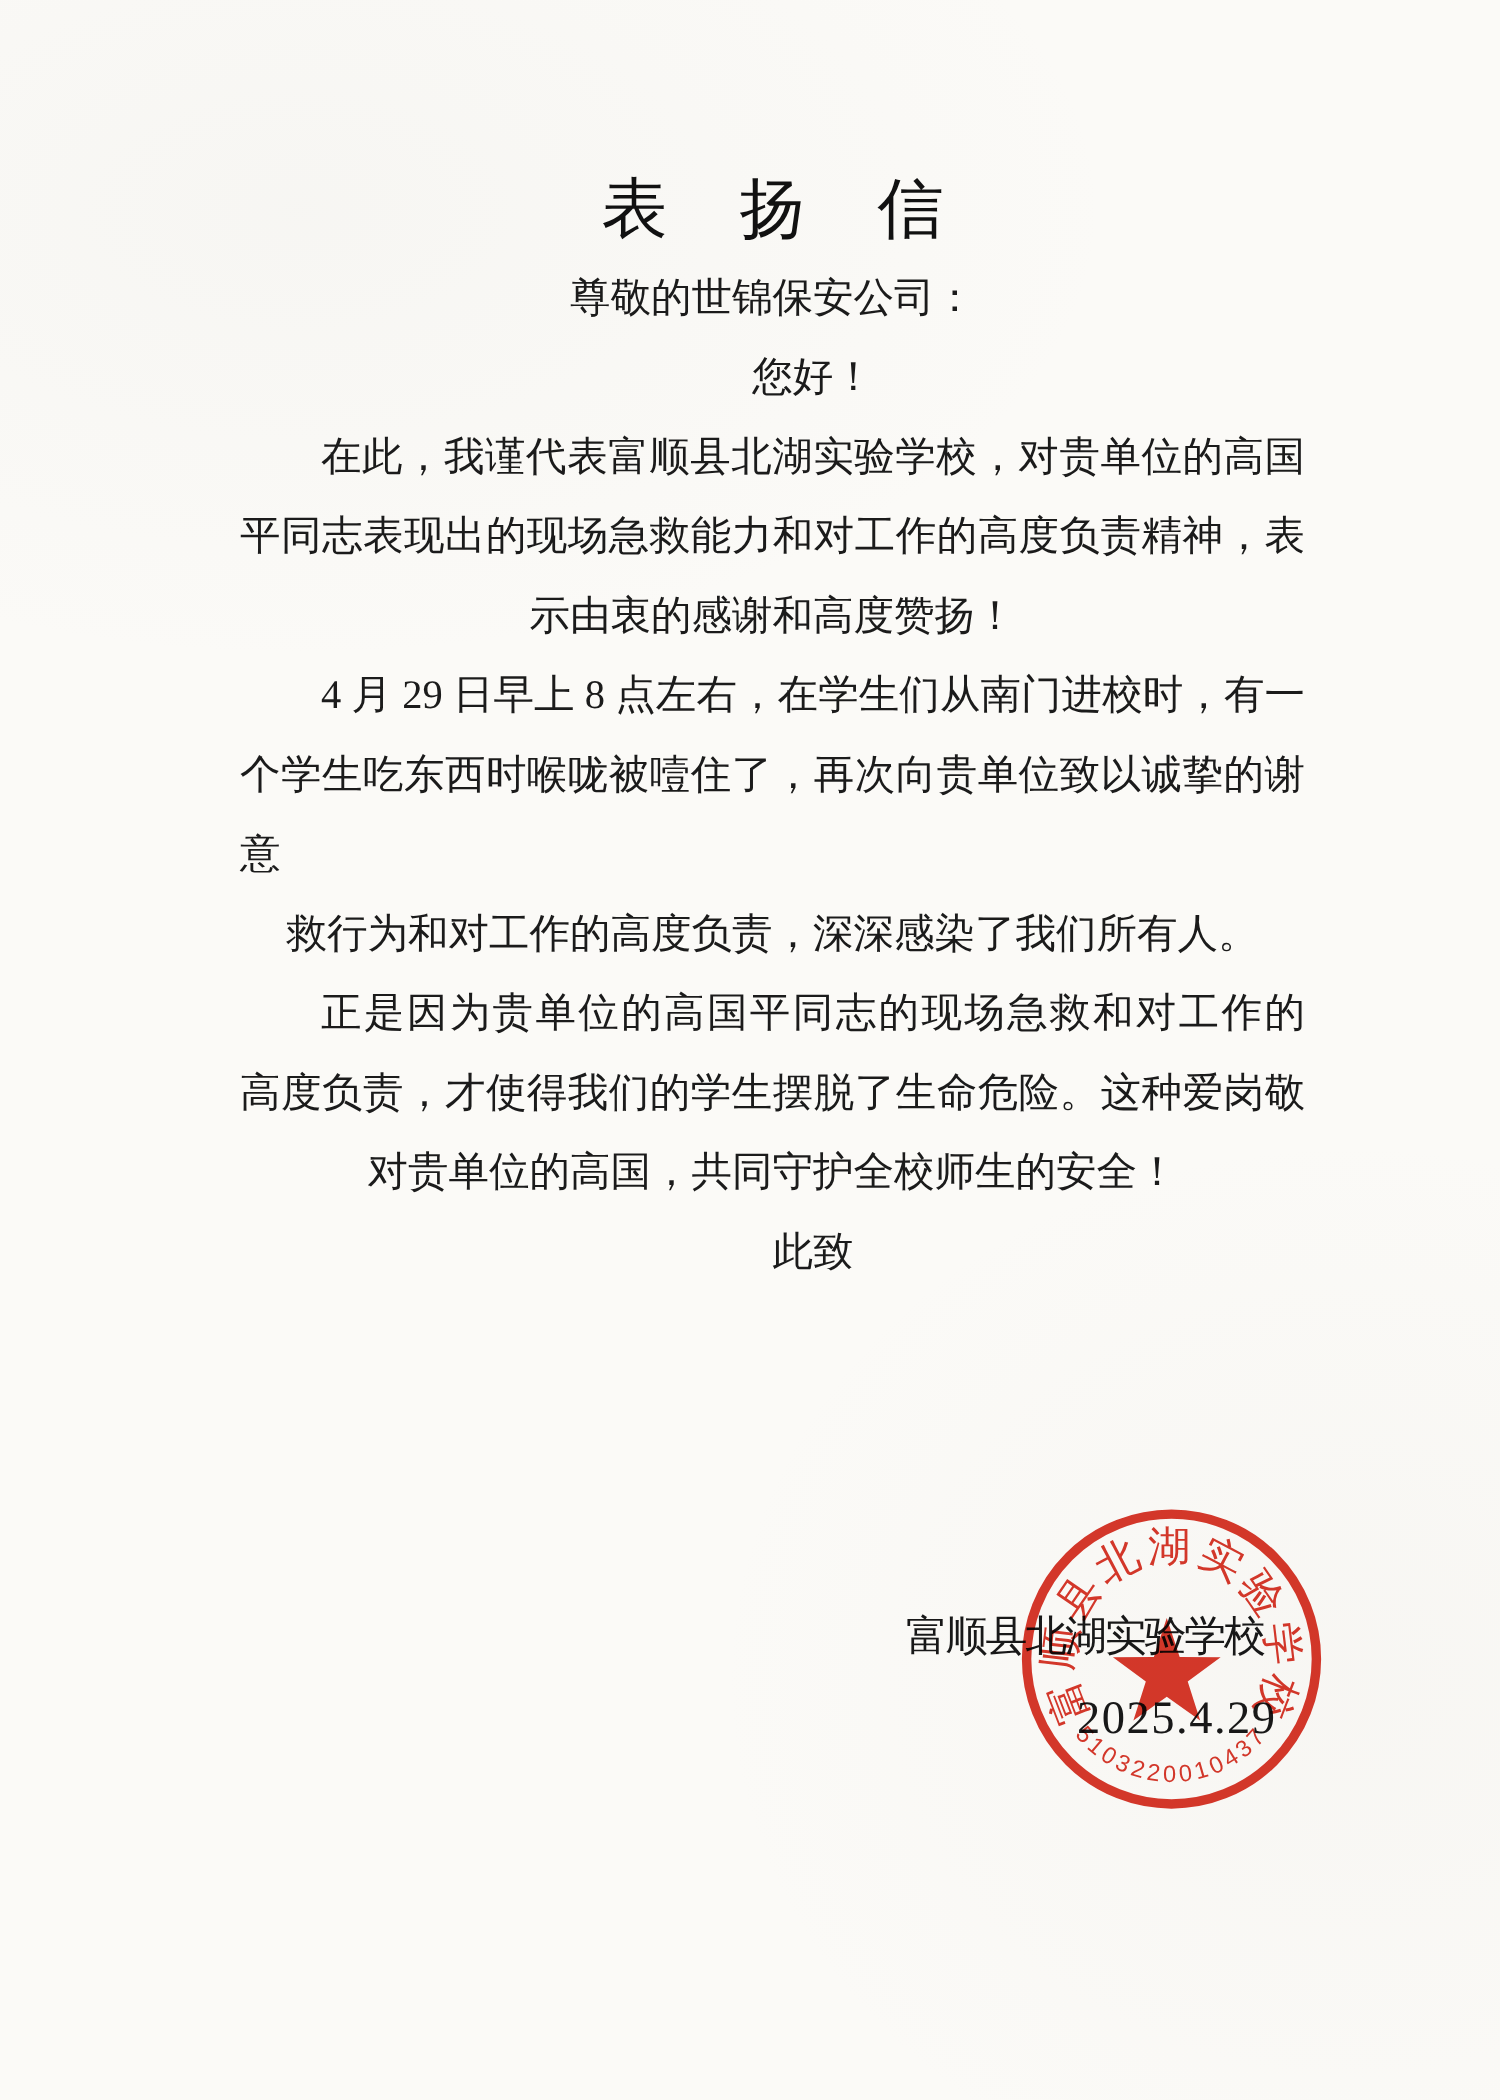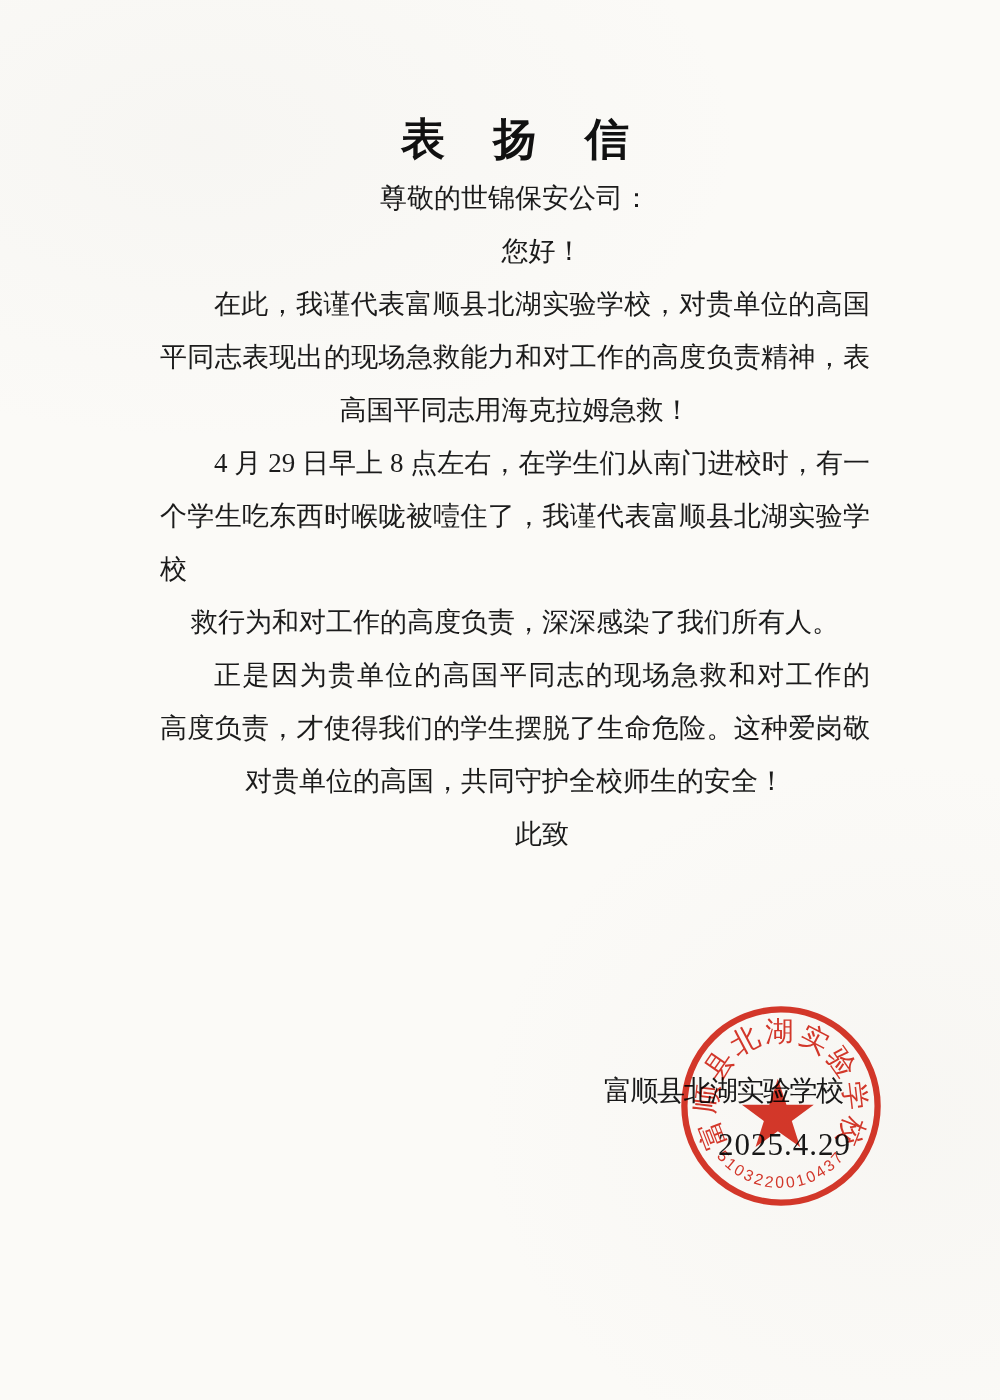--- a/index.html
+++ b/index.html
@@ -11,21 +11,21 @@
       radial-gradient(ellipse 700px 600px at 90% 80%, rgba(215,212,205,0.10), rgba(0,0,0,0) 60%),
       #fbfaf7;
     font-family:"Liberation Serif","DejaVu Serif",serif;
     color:#1c1c1c;
     overflow:hidden;
   }
   .title {
     position:absolute; left:160px; top:110px; width:712px;
     text-align:center;
     font-family:"Liberation Sans","DejaVu Sans",sans-serif;
-    font-weight:700;
+    font-weight:400;
     font-size:44px;
     letter-spacing:2px;
     color:#111;
   }
   .body-text {
     position:absolute; left:160px; top:172px; width:710px;
     font-size:27px;
     line-height:53px;
     color:#1b1b1b;
   }
@@ -58,24 +58,24 @@
 <div class="page">
 
   <div class="title">表　扬　信</div>
 
   <div class="body-text">
     <div class="line">尊敬的世锦保安公司：</div>
     <div class="line indent">您好！</div>
 
     <div class="line j indent">在此，我谨代表富顺县北湖实验学校，对贵单位的高国</div>
     <div class="line j">平同志表现出的现场急救能力和对工作的高度负责精神，表</div>
-    <div class="line">高国平同志用海克拉姆急救！</div>
+    <div class="line">示由衷的感谢和高度赞扬！</div>
 
     <div class="line j indent">4 月 29 日早上 8 点左右，在学生们从南门进校时，有一</div>
-    <div class="line j">个学生吃东西时喉咙被噎住了，我谨代表富顺县北湖实验学校</div>
+    <div class="line j">个学生吃东西时喉咙被噎住了，再次向贵单位致以诚挚的谢意</div>
     <div class="line">救行为和对工作的高度负责，深深感染了我们所有人。</div>
 
     <div class="line j indent">正是因为贵单位的高国平同志的现场急救和对工作的</div>
     <div class="line j">高度负责，才使得我们的学生摆脱了生命危险。这种爱岗敬</div>
 
     <div class="line">对贵单位的高国，共同守护全校师生的安全！</div>
 
     <div class="line indent">此致</div>
   </div>
 

